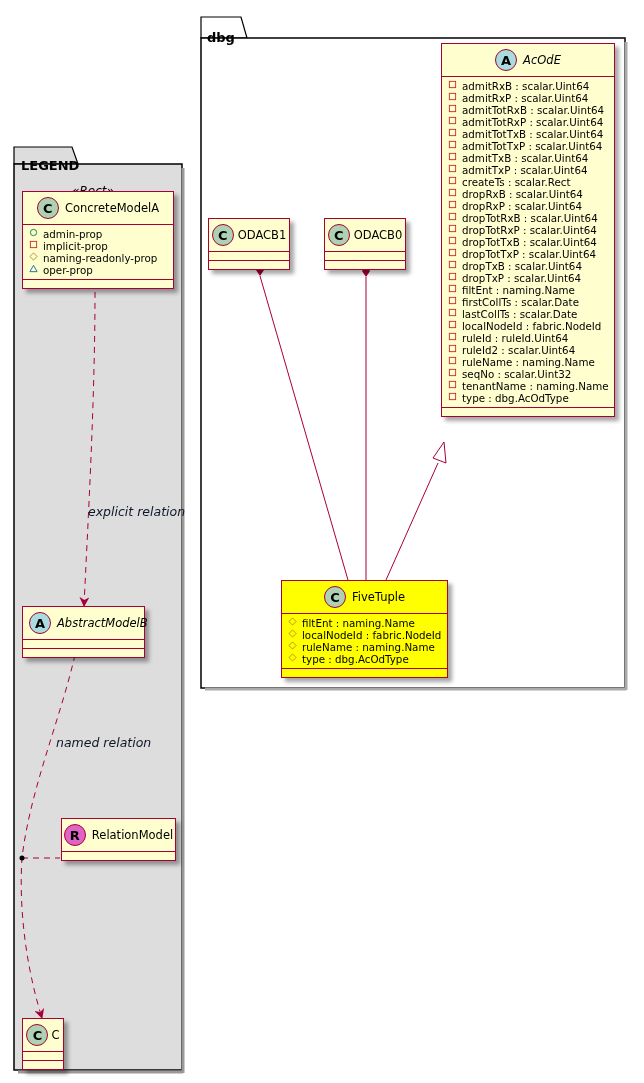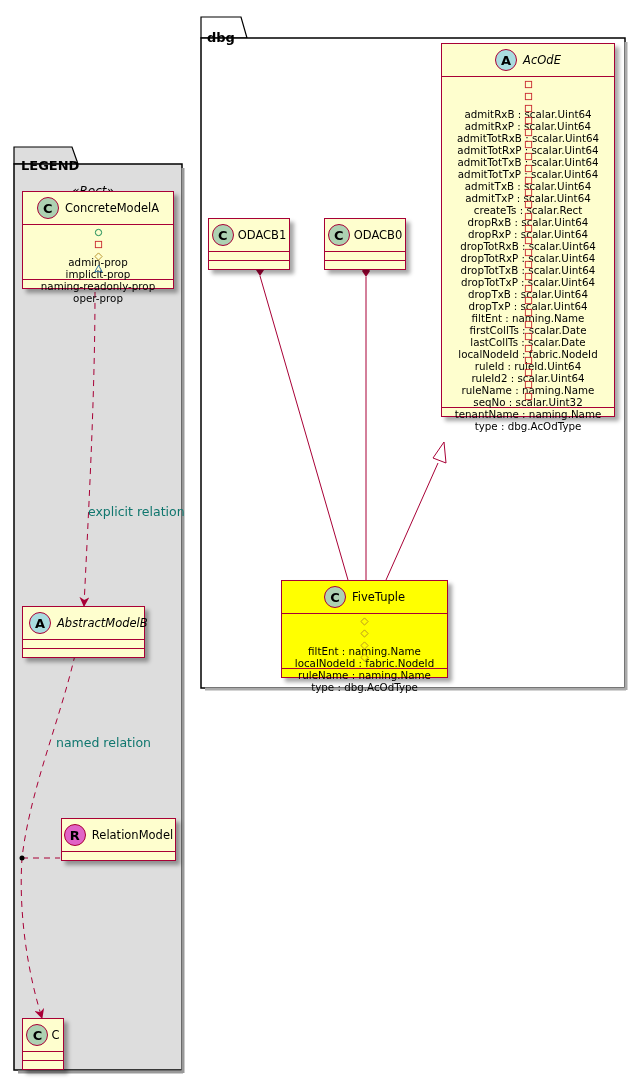--- a/index.html
+++ b/index.html
@@ -13,27 +13,27 @@
          box-shadow:4px 4px 4px rgba(0,0,0,0.35); font-size:11px; color:#000; }
   .cls.highlight { background:#ffff00; }
   .cls-head { display:flex; align-items:center; justify-content:center;
               gap:6px; padding:5px 6px; border-bottom:1.5px solid #a80036; height:22px; }
   .cls-name { font-size:11.5px; white-space:nowrap; }
   .cls-name.abstract { font-style:italic; }
   .badge { width:20px; height:20px; border-radius:50%; border:1.2px solid #a80036;
            display:flex; align-items:center; justify-content:center;
            font-weight:bold; font-size:13px; flex:0 0 auto; }
   .attrs { padding:3px 6px 3px 6px; border-bottom:1.5px solid #a80036; }
-  .attr { display:flex; align-items:center; gap:19px; height:12px; line-height:12px;
-          font-size:10.3px; white-space:nowrap;flex-direction:column; }
+  .attr { display:flex; gap:5px; height:12px; line-height:12px;
+          font-size:10.3px; white-space:nowrap; }
   .methods { height:8px; }
   .empty { height:8px; border-bottom:1.5px solid #a80036; }
   .vis { width:9px; height:9px; display:inline-block; flex:0 0 auto; }
   .stereo { position:absolute; font-style:italic; font-size:12px; }
-  .rel-label { position:absolute; font-size:12.5px; color:#0f766e; white-space:nowrap; }
+  .rel-label { position:absolute; font-size:12.5px; color:#0f172a; white-space:nowrap;font-style:italic; }
 </style>
 </head>
 <body>
 
 <div id="canvas">
 
   <svg width="644" height="1083" style="position:absolute;left:0;top:0;">
     <defs>
       <marker id="openArrow" viewBox="0 0 10 10" refX="9" refY="5" markerWidth="10" markerHeight="10" orient="auto">
         <path d="M0,0 L10,5 L0,10 L3,5 Z" fill="#a80036"></path>

